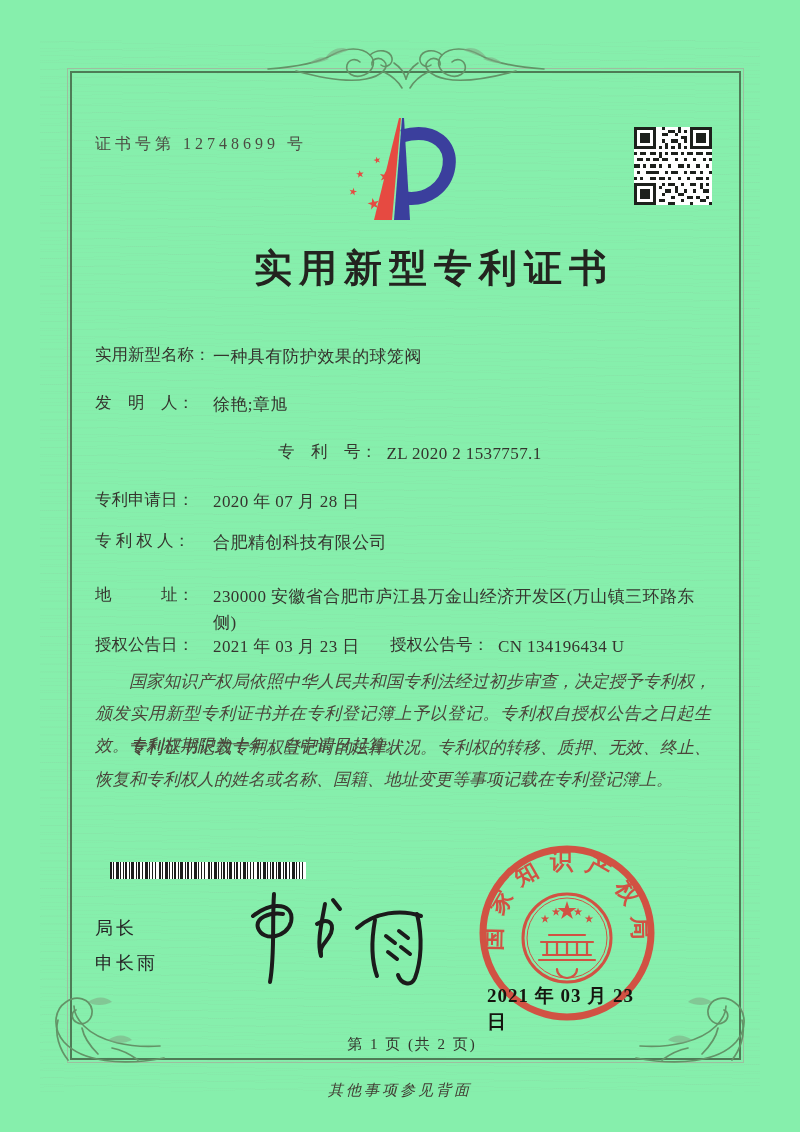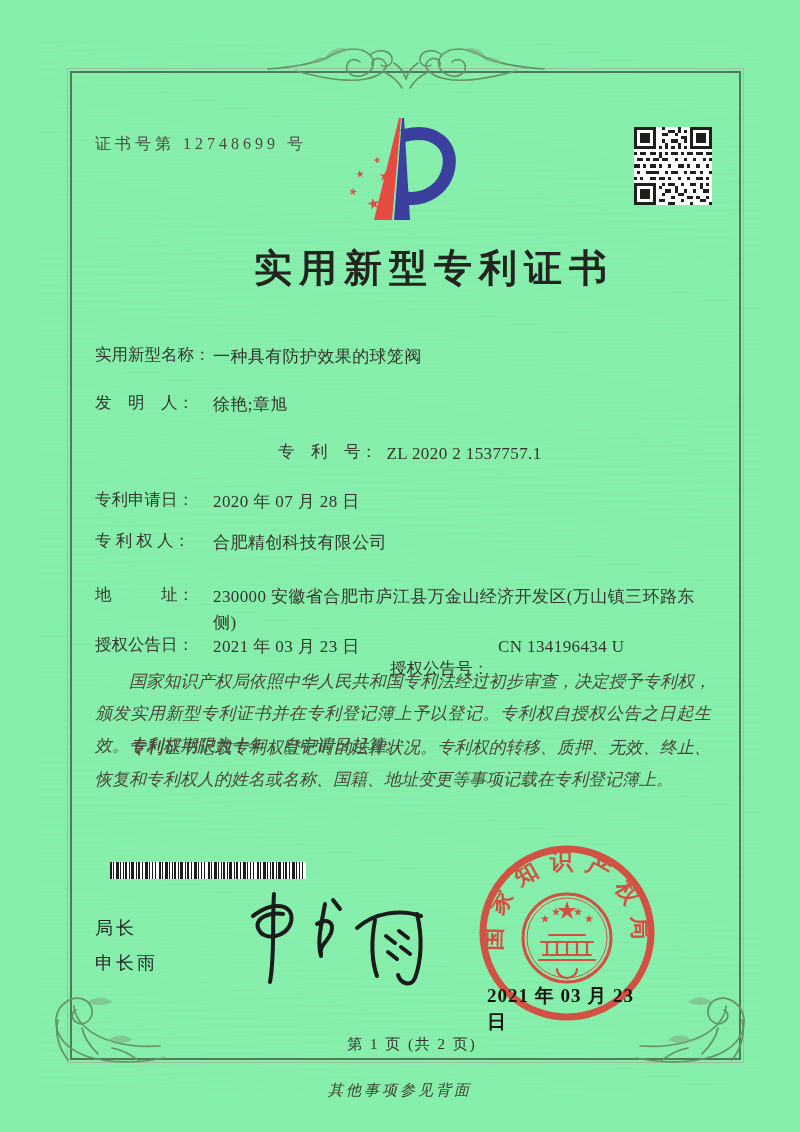--- a/index.html
+++ b/index.html
@@ -189,21 +189,21 @@
   </div>
   <div class="abs field-row" style="top:530px;">
     <span class="field-label">专 利 权 人：</span><span class="field-value">合肥精创科技有限公司</span>
   </div>
   <div class="abs field-row" style="top:584px;">
     <span class="field-label">地　　　址：</span><span class="field-value addr">230000 安徽省合肥市庐江县万金山经济开发区(万山镇三环路东侧)</span>
   </div>
   <div class="abs field-row" style="top:634px;">
     <span class="field-label">授权公告日：</span><span class="field-value">2021 年 03 月 23 日</span>
     <span class="col2">
-      <span class="field-label" style="width:108px;margin-top:24px;">授权公告号：</span><span class="field-value">CN 134196434 U</span>
+      <span class="field-label" style="width:108px;">授权公告号：</span><span class="field-value">CN 134196434 U</span>
     </span>
   </div>
 
   <p class="abs para" style="top:666px;">国家知识产权局依照中华人民共和国专利法经过初步审查，决定授予专利权，颁发实用新型专利证书并在专利登记簿上予以登记。专利权自授权公告之日起生效。专利权期限为十年，自申请日起算。</p>
   <p class="abs para" style="top:732px;">专利证书记载专利权登记时的法律状况。专利权的转移、质押、无效、终止、恢复和专利权人的姓名或名称、国籍、地址变更等事项记载在专利登记簿上。</p>
 
   <div class="abs barcode"></div>
 
   <div class="abs director-title">局长</div>
   <div class="abs director-name">申长雨</div>

